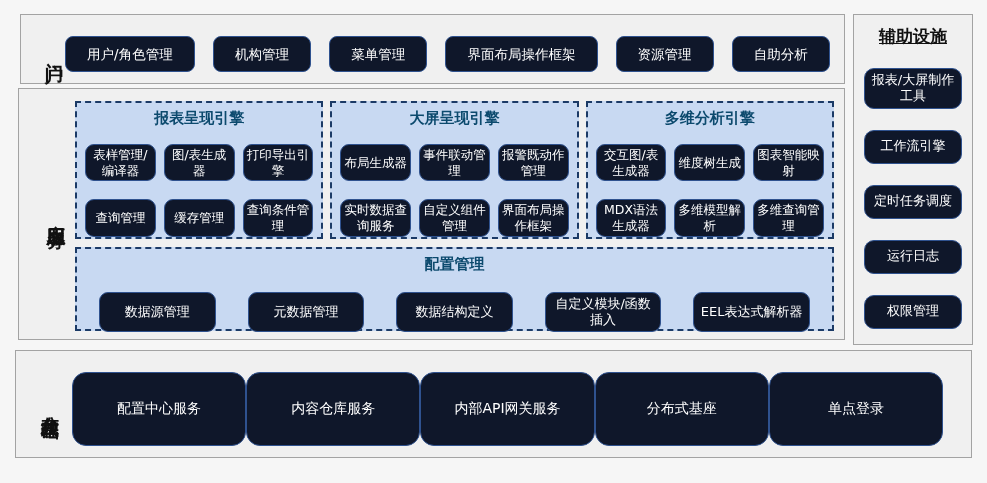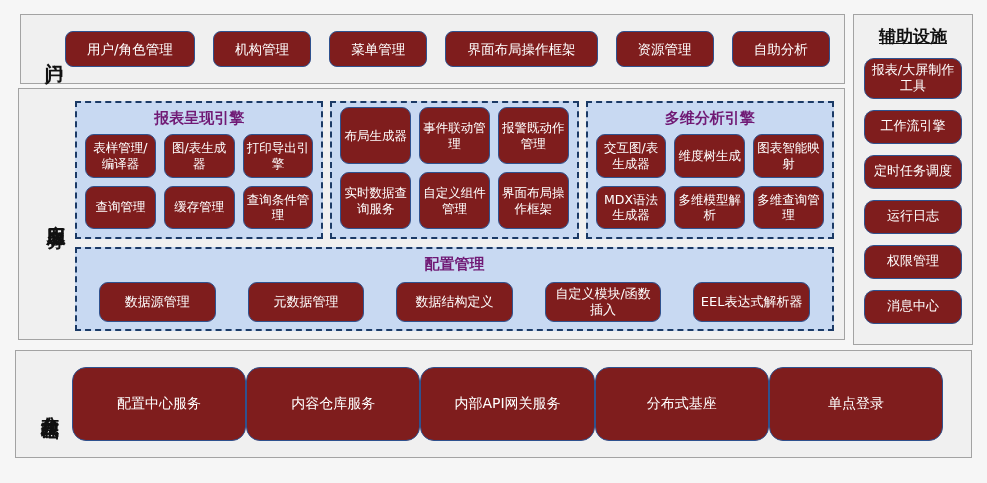--- a/index.html
+++ b/index.html
@@ -20,52 +20,53 @@
     writing-mode:vertical-rl;
     text-orientation:upright;
     font-weight:bold;
     color:#111;
     font-size:19px;
     letter-spacing:2px;
     line-height:1.1;
     text-align:center;
   }
   .btn {
-    background:#7f1d1d;
+    background:#0f172a;
     border:1px solid #2f528f;
     border-radius:8px;
     color:#fff;
     display:flex;
     align-items:center;
     justify-content:center;
     text-align:center;
     line-height:1.25;
     box-sizing:border-box;
     word-break:break-word;
+    margin-top:10px;
   }
   
   .portal { left:20px; top:14px; width:825px; height:70px; display:flex; align-items:center; padding:0 14px 0 10px; }
   .portal .vlabel { width:34px; flex:0 0 34px; }
   .portal-btns { flex:1; display:flex; gap:18px; }
   .portal-btns .btn { flex:1 1 auto; height:36px; font-size:13.5px; padding:0 12px; white-space:nowrap; }
   
   .app { left:18px; top:88px; width:827px; height:252px; display:flex; }
   .app .vlabel { width:48px; flex:0 0 48px; align-self:center; }
   .app-content { flex:1; display:flex; flex-direction:column; padding:12px 10px 8px 8px; box-sizing:border-box; }
   .engines { display:flex; gap:7px; height:138px; }
   .panel {
     background:#c8d9f2;
     border:2px dashed #1b3a66;
     box-sizing:border-box;
     display:flex;
     flex-direction:column;
     padding:4px 8px 8px;
   }
   .engine { flex:1; }
-  .panel-title { text-align:center; font-size:15px; font-weight:600; color:#701a75; margin:2px 0 6px; }
+  .panel-title { text-align:center; font-size:15px; font-weight:600; color:#0c4a6e; margin:2px 0 6px; }
   .engine-grid { display:grid; grid-template-columns:repeat(3,1fr); gap:8px; flex:1; }
   .engine-grid .btn { font-size:12.5px; padding:2px 3px; border-radius:9px; }
   .config { margin-top:8px; height:84px; }
   .config-btns { flex:1; display:flex; gap:32px; padding:2px 14px 0; }
   .config-btns .btn { flex:1; height:40px; font-size:13px; padding:0 6px; border-radius:9px; }
   
   .aux { left:853px; top:14px; width:120px; height:331px; }
   .aux-title { text-align:center; font-size:17px; font-weight:bold; color:#111; margin:10px 0 2px;text-decoration:underline; }
   .aux-btns { display:flex; flex-direction:column; gap:11px; padding:8px 10px; }
   .aux-btns .btn { min-height:34px; font-size:13px; padding:3px 5px; border-radius:10px; }
@@ -113,20 +114,21 @@
           <div class="btn">表样管理/编译器</div>
           <div class="btn">图/表生成器</div>
           <div class="btn">打印导出引擎</div>
           <div class="btn">查询管理</div>
           <div class="btn">缓存管理</div>
           <div class="btn">查询条件管理</div>
         </div>
       </div>
 
       <div class="panel engine">
+        <div class="panel-title">大屏呈现引擎</div>
         <div class="engine-grid">
           <div class="btn">布局生成器</div>
           <div class="btn">事件联动管理</div>
           <div class="btn">报警既动作管理</div>
           <div class="btn">实时数据查询服务</div>
           <div class="btn">自定义组件管理</div>
           <div class="btn">界面布局操作框架</div>
         </div>
       </div>
 

